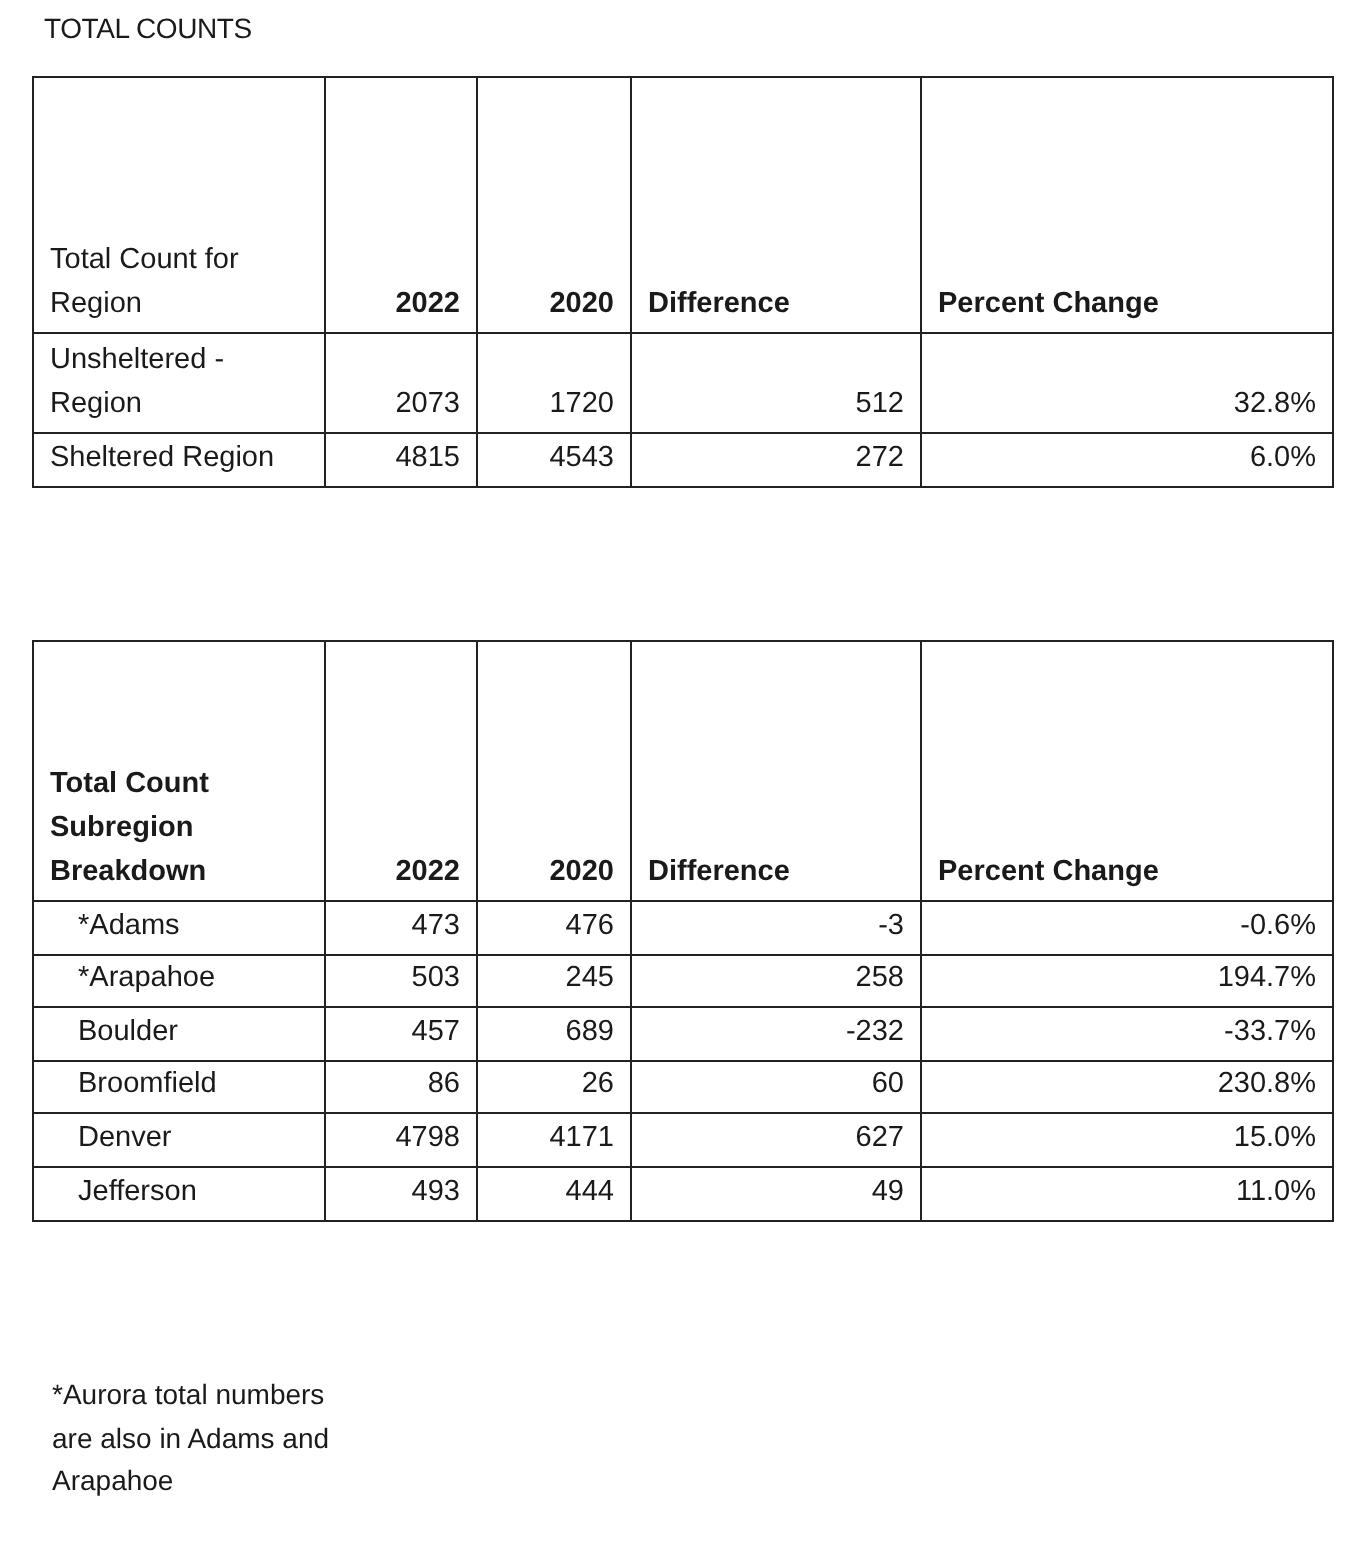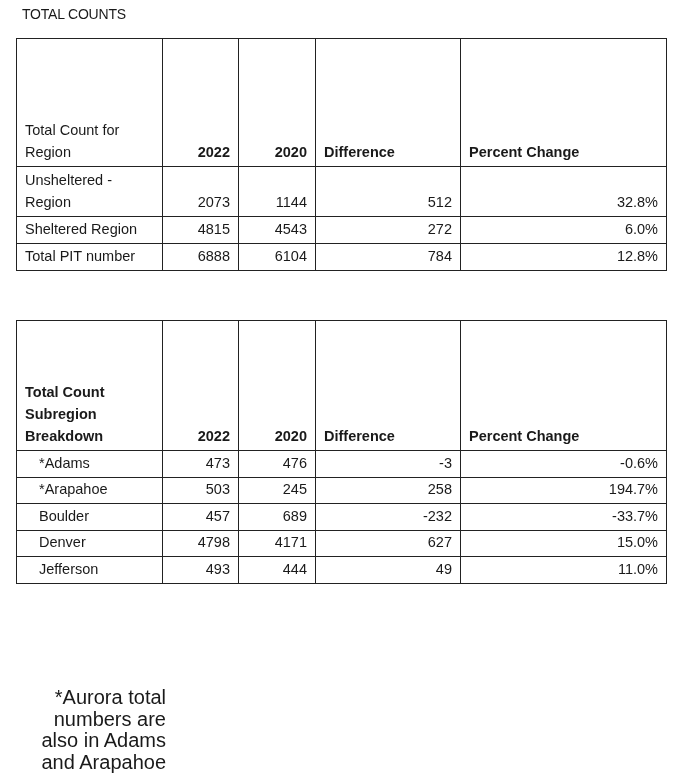--- a/index.html
+++ b/index.html
@@ -10,21 +10,21 @@
   td.num { text-align:right; }
   .hdr td { font-weight:bold; }
   .hdr td.nb { font-weight:normal; }
   #t1 { top:38px;padding-left:44px; }
   #t2 { top:320px; }
   #t1 .hdr td { height:124px; }
   #t2 .hdr td { height:126px;margin-left:36px; }
   .r2 td { height:46px; }
   .r1 td { height:23px; }
   #t2 .r1 td { height:22.6px;padding-left:22px; }
-  .foot { position:absolute; left:26px; top:687px; width:140px; line-height:21.5px; font-size:20px;text-align:right; }
+  .foot { position:absolute; left:26px; top:687px; width:140px; line-height:21.5px; font-size:14px; }
 </style>
 </head>
 <body>
 
 <div class="title">TOTAL COUNTS</div>
 
 <table id="t1">
   <colgroup>
       <col style="width:146px">
       <col style="width:76px">
@@ -36,37 +36,30 @@
       <tr class="hdr">
     <td class="nb">Total Count for Region</td>
     <td class="num">2022</td>
     <td class="num">2020</td>
     <td>Difference</td>
     <td>Percent Change</td>
   </tr>
   <tr class="r2">
     <td>Unsheltered - Region</td>
     <td class="num">2073</td>
-    <td class="num">1144</td>
+    <td class="num">1720</td>
     <td class="num">512</td>
     <td class="num">32.8%</td>
   </tr>
   <tr class="r1">
     <td>Sheltered Region</td>
     <td class="num">4815</td>
     <td class="num">4543</td>
     <td class="num">272</td>
     <td class="num">6.0%</td>
-  </tr>
-  <tr class="r1">
-    <td>Total PIT number</td>
-    <td class="num">6888</td>
-    <td class="num">6104</td>
-    <td class="num">784</td>
-    <td class="num">12.8%</td>
   </tr>
 </tbody>
   </table>
 
 <table id="t2">
   <colgroup>
       <col style="width:146px">
       <col style="width:76px">
       <col style="width:77px">
       <col style="width:145px">
@@ -95,20 +88,27 @@
     <td class="num">194.7%</td>
   </tr>
   <tr class="r1">
     <td>Boulder</td>
     <td class="num">457</td>
     <td class="num">689</td>
     <td class="num">-232</td>
     <td class="num">-33.7%</td>
   </tr>
   <tr class="r1">
+    <td>Broomfield</td>
+    <td class="num">86</td>
+    <td class="num">26</td>
+    <td class="num">60</td>
+    <td class="num">230.8%</td>
+  </tr>
+  <tr class="r1">
     <td>Denver</td>
     <td class="num">4798</td>
     <td class="num">4171</td>
     <td class="num">627</td>
     <td class="num">15.0%</td>
   </tr>
   <tr class="r1">
     <td>Jefferson</td>
     <td class="num">493</td>
     <td class="num">444</td>

